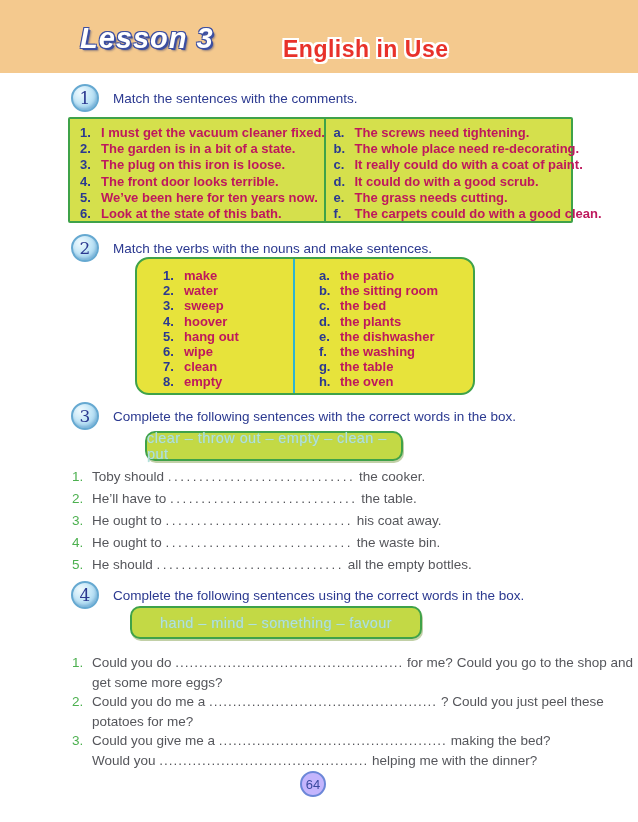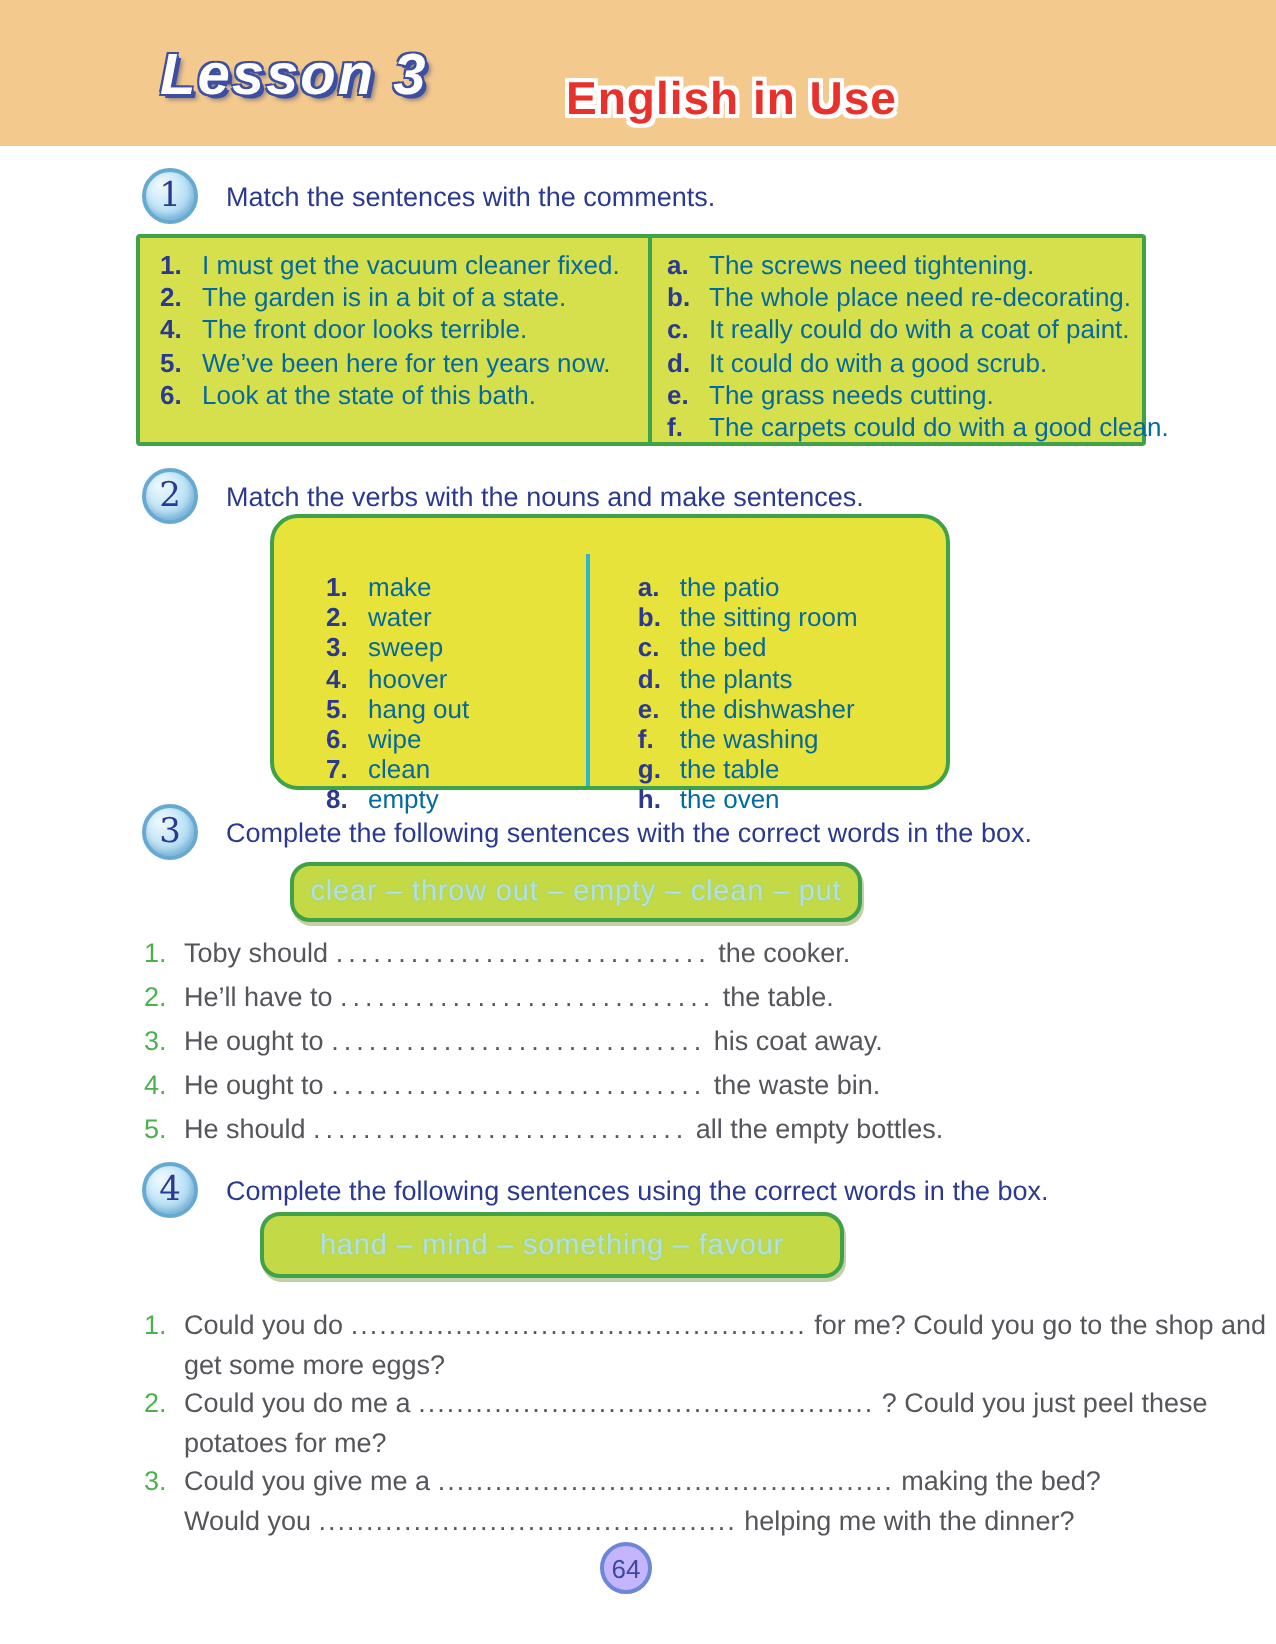--- a/index.html
+++ b/index.html
@@ -47,39 +47,39 @@
   .match-table .col { box-sizing:border-box; padding:6px 4px 4px 10px; }
   .match-table .col.left  { width:51%; border-right:2px solid #3FA249; }
   .match-table .col.right { width:49%; padding-left:8px; }
 
   
   .verb-box {
     position:absolute; left:135px; top:257px; width:340px; height:138px;
     background:#E7E33B; border:2.5px solid #3FA249; border-radius:14px;
     box-sizing:border-box; display:flex;
   }
-  .verb-box .col { box-sizing:border-box; padding:9px 4px 4px 26px;margin-top:18px; }
+  .verb-box .col { box-sizing:border-box; padding:9px 4px 4px 26px; }
   .verb-box .col.left  { width:47%; border-right:2.5px solid #2FB5D1; }
   .verb-box .col.right { width:53%; padding-left:24px; }
 
   .m-row { font-size:13px; line-height:16.2px; white-space:nowrap; }
   .verb-box .m-row { line-height:15.2px; }
   .m-num { display:inline-block; min-width:21px; font-weight:bold; color:#2B3990; }
-  .m-text { color:#0369a1; }
+  .m-text { color:#be185d;font-weight:bold; }
 
   
   .word-box {
     position:absolute; background:#C3D945; border:2px solid #3FA249;
     border-radius:10px; box-sizing:border-box;
     display:flex; align-items:center; justify-content:center;
     font-size:14.5px; color:#B2E2DB; letter-spacing:.4px;
     text-shadow:0 0 1px #8CC8C0;
     box-shadow:1px 2px 0 rgba(120,150,60,.45);
   }
-  #wordbox3 { left:145px; top:431px; width:286px; height:30px; }
+  #wordbox3 { left:145px; top:431px; width:258px; height:30px; }
   #wordbox4 { left:130px; top:606px; width:292px; height:33px; }
 
   
   .sents { position:absolute; left:72px; }
   #sents3 { top:466px; }
   #sents4 { top:653px; width:540px; }
   .sent { font-size:13.5px; color:#55565B; white-space:nowrap; }
   #sents3 .sent { line-height:22px; }
   #sents4 .sent { line-height:19.5px; }
   .s-num { display:inline-block; min-width:20px; color:#4CB04F; }
@@ -107,20 +107,21 @@
 
   <div class="ex-head" style="left:71px; top:84px;">
     <div class="badge">1</div>
     <div class="instr">Match the sentences with the comments.</div>
   </div>
 
   <div class="match-table">
     <div class="col left">
       <div class="m-row"><span class="m-num">1.</span><span class="m-text">I must get the vacuum cleaner fixed.</span></div>
       <div class="m-row"><span class="m-num">2.</span><span class="m-text">The garden is in a bit of a state.</span></div>
+      <div class="m-row"><span class="m-num">3.</span><span class="m-text">The plug on this iron is loose.</span></div>
       <div class="m-row"><span class="m-num">4.</span><span class="m-text">The front door looks terrible.</span></div>
       <div class="m-row"><span class="m-num">5.</span><span class="m-text">We’ve been here for ten years now.</span></div>
       <div class="m-row"><span class="m-num">6.</span><span class="m-text">Look at the state of this bath.</span></div>
     </div>
     <div class="col right">
       <div class="m-row"><span class="m-num">a.</span><span class="m-text">The screws need tightening.</span></div>
       <div class="m-row"><span class="m-num">b.</span><span class="m-text">The whole place need re-decorating.</span></div>
       <div class="m-row"><span class="m-num">c.</span><span class="m-text">It really could do with a coat of paint.</span></div>
       <div class="m-row"><span class="m-num">d.</span><span class="m-text">It could do with a good scrub.</span></div>
       <div class="m-row"><span class="m-num">e.</span><span class="m-text">The grass needs cutting.</span></div>

